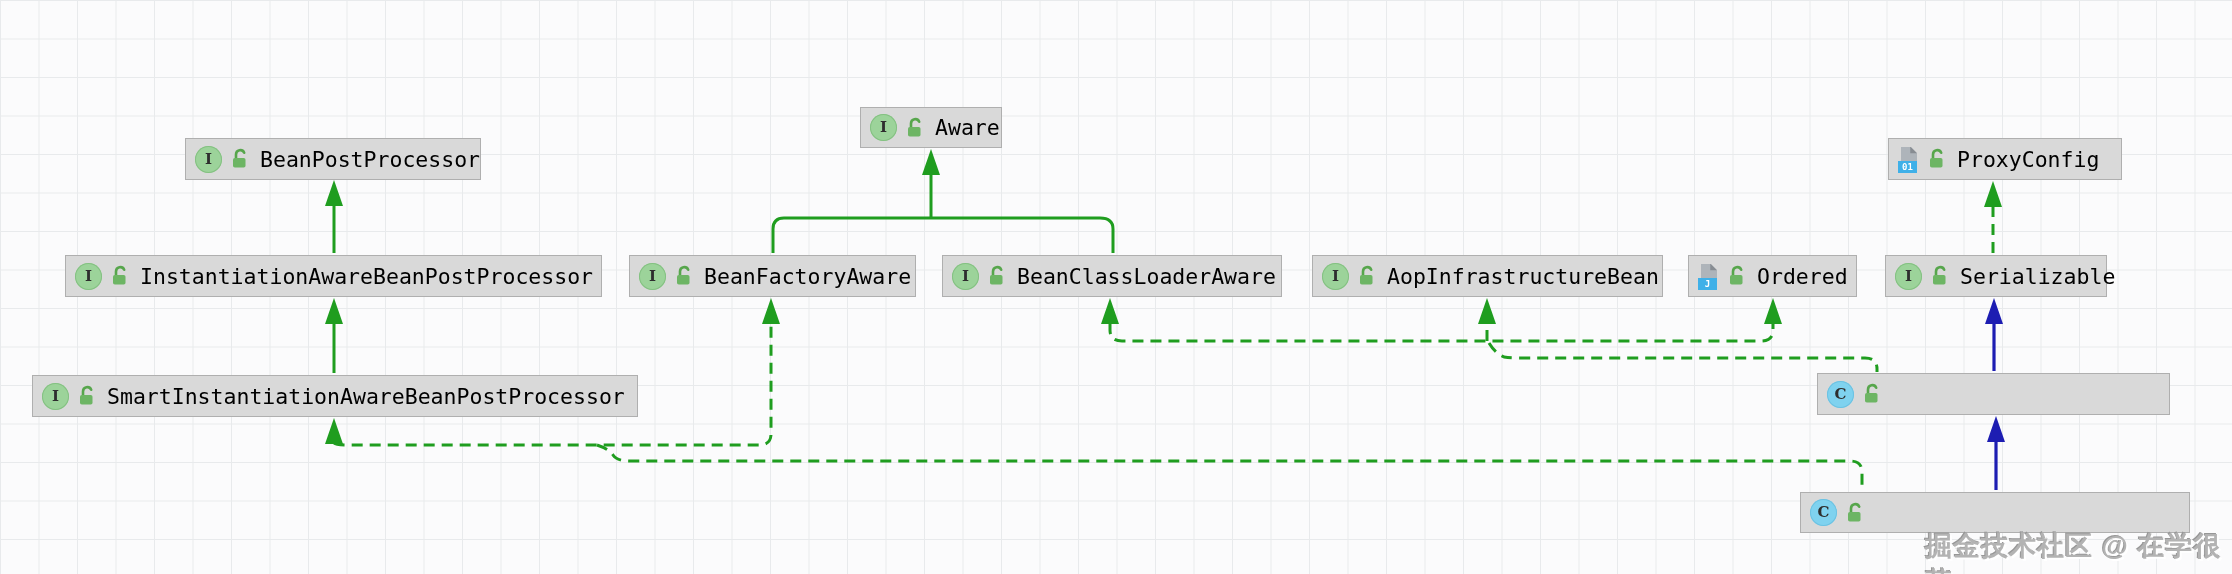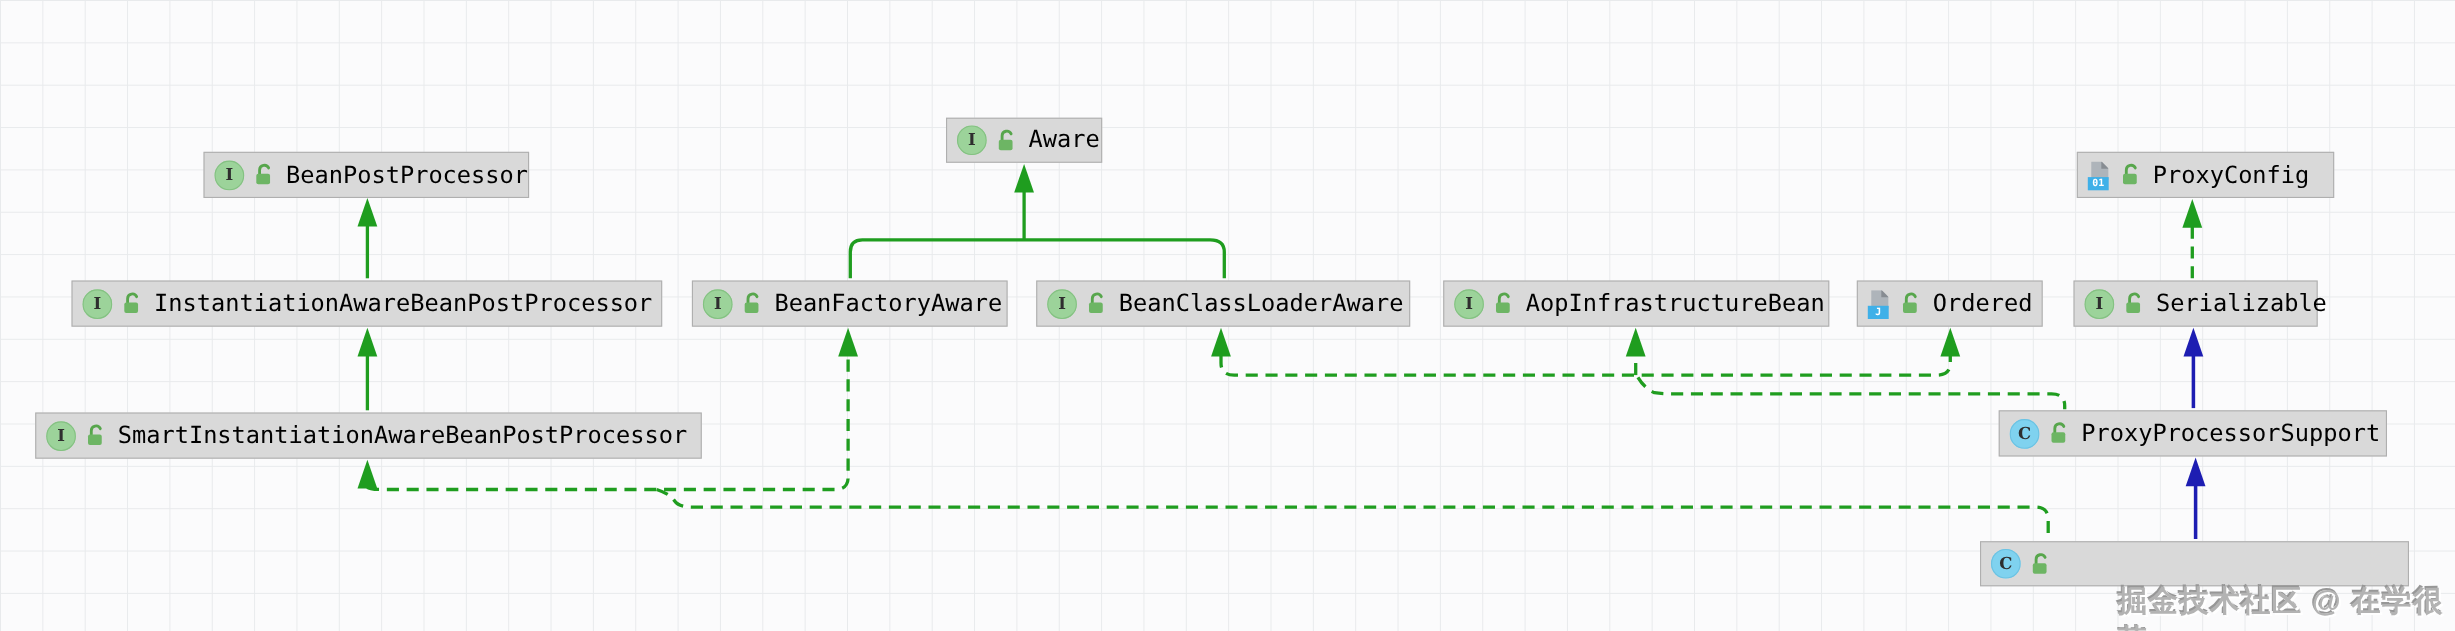--- a/index.html
+++ b/index.html
@@ -228,21 +228,20 @@
   </div>
 
   <div class="node n10">
     <span class="ic cls">
         <span class="ic-letter">C</span>
       </span>
     <span class="lock"><svg viewBox="0 0 21 24">
           <path d="M7 11 V7.5 a4.3 4.3 0 0 1 8.2 -1.8" fill="none" stroke="#57a64c" stroke-width="2.6" stroke-linecap="round"></path>
           <rect x="4" y="11" width="12.5" height="9.5" rx="1.8" fill="#6db564"></rect>
         </svg></span>
-    <span class="label">ProxyProcessorSupport</span>
   </div>
 
   <div class="node n11">
     <span class="ic cls">
         <span class="ic-letter">C</span>
       </span>
     <span class="lock"><svg viewBox="0 0 21 24">
           <path d="M7 11 V7.5 a4.3 4.3 0 0 1 8.2 -1.8" fill="none" stroke="#57a64c" stroke-width="2.6" stroke-linecap="round"></path>
           <rect x="4" y="11" width="12.5" height="9.5" rx="1.8" fill="#6db564"></rect>
         </svg></span>

